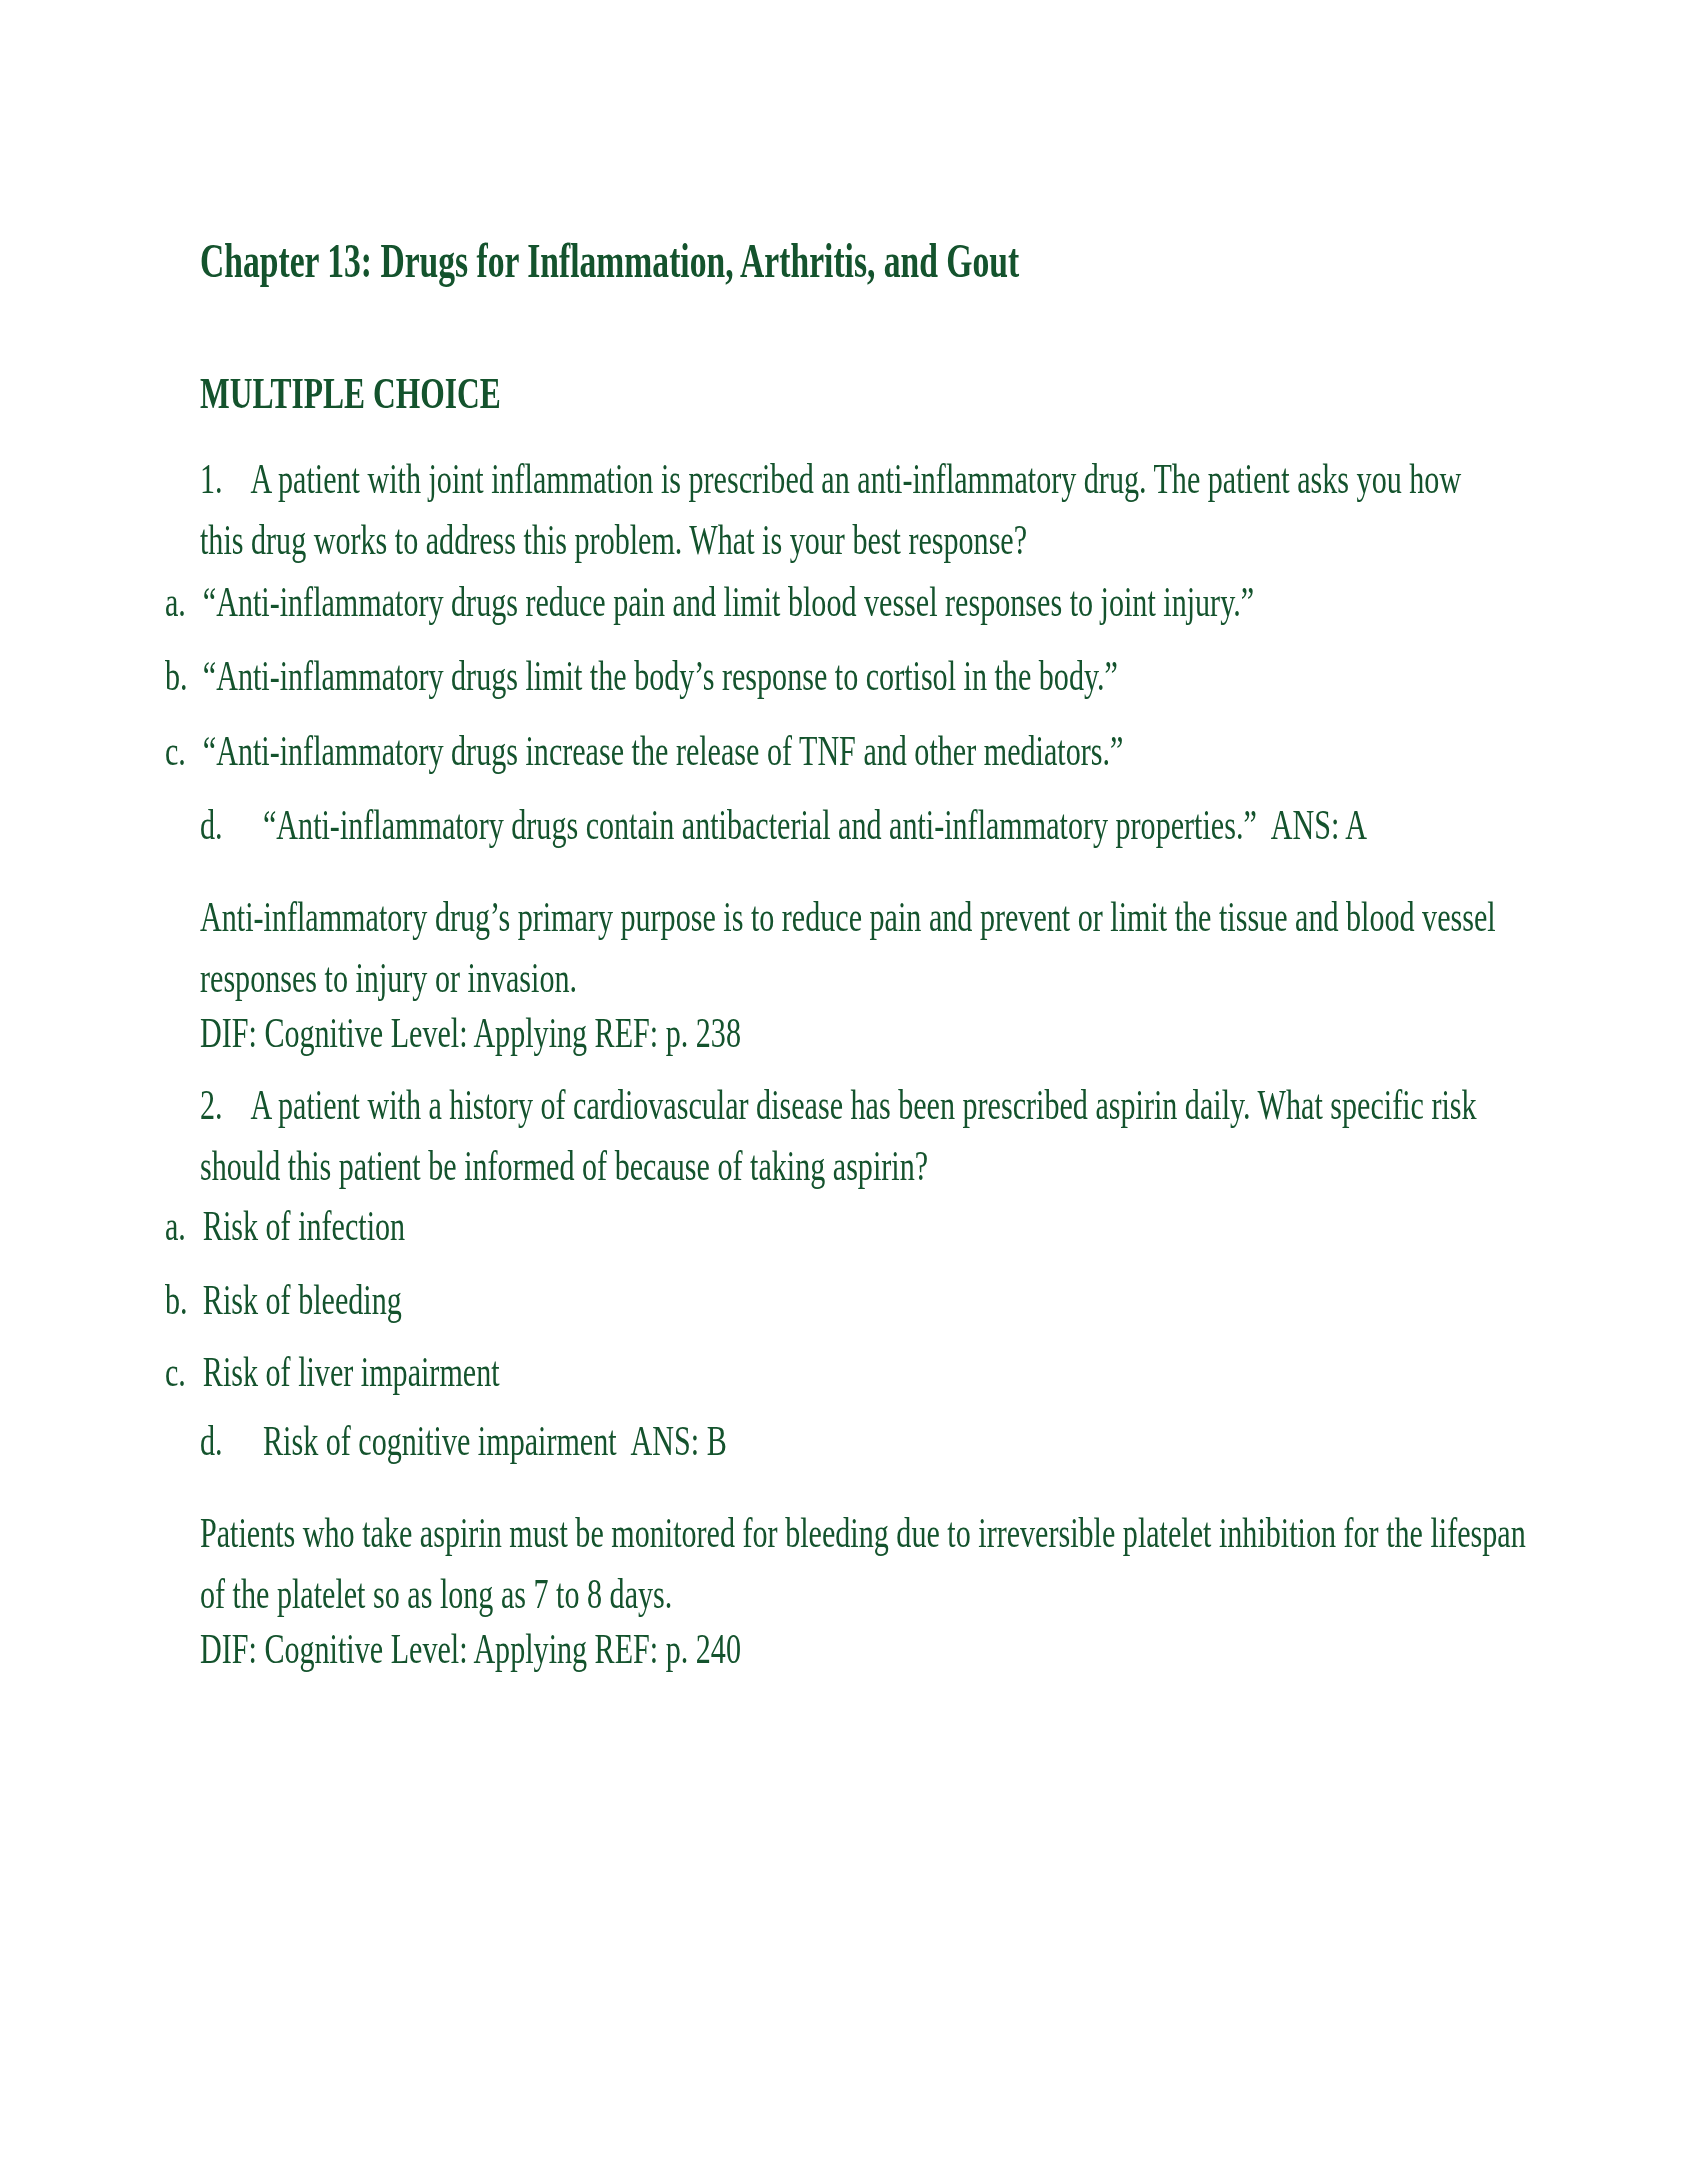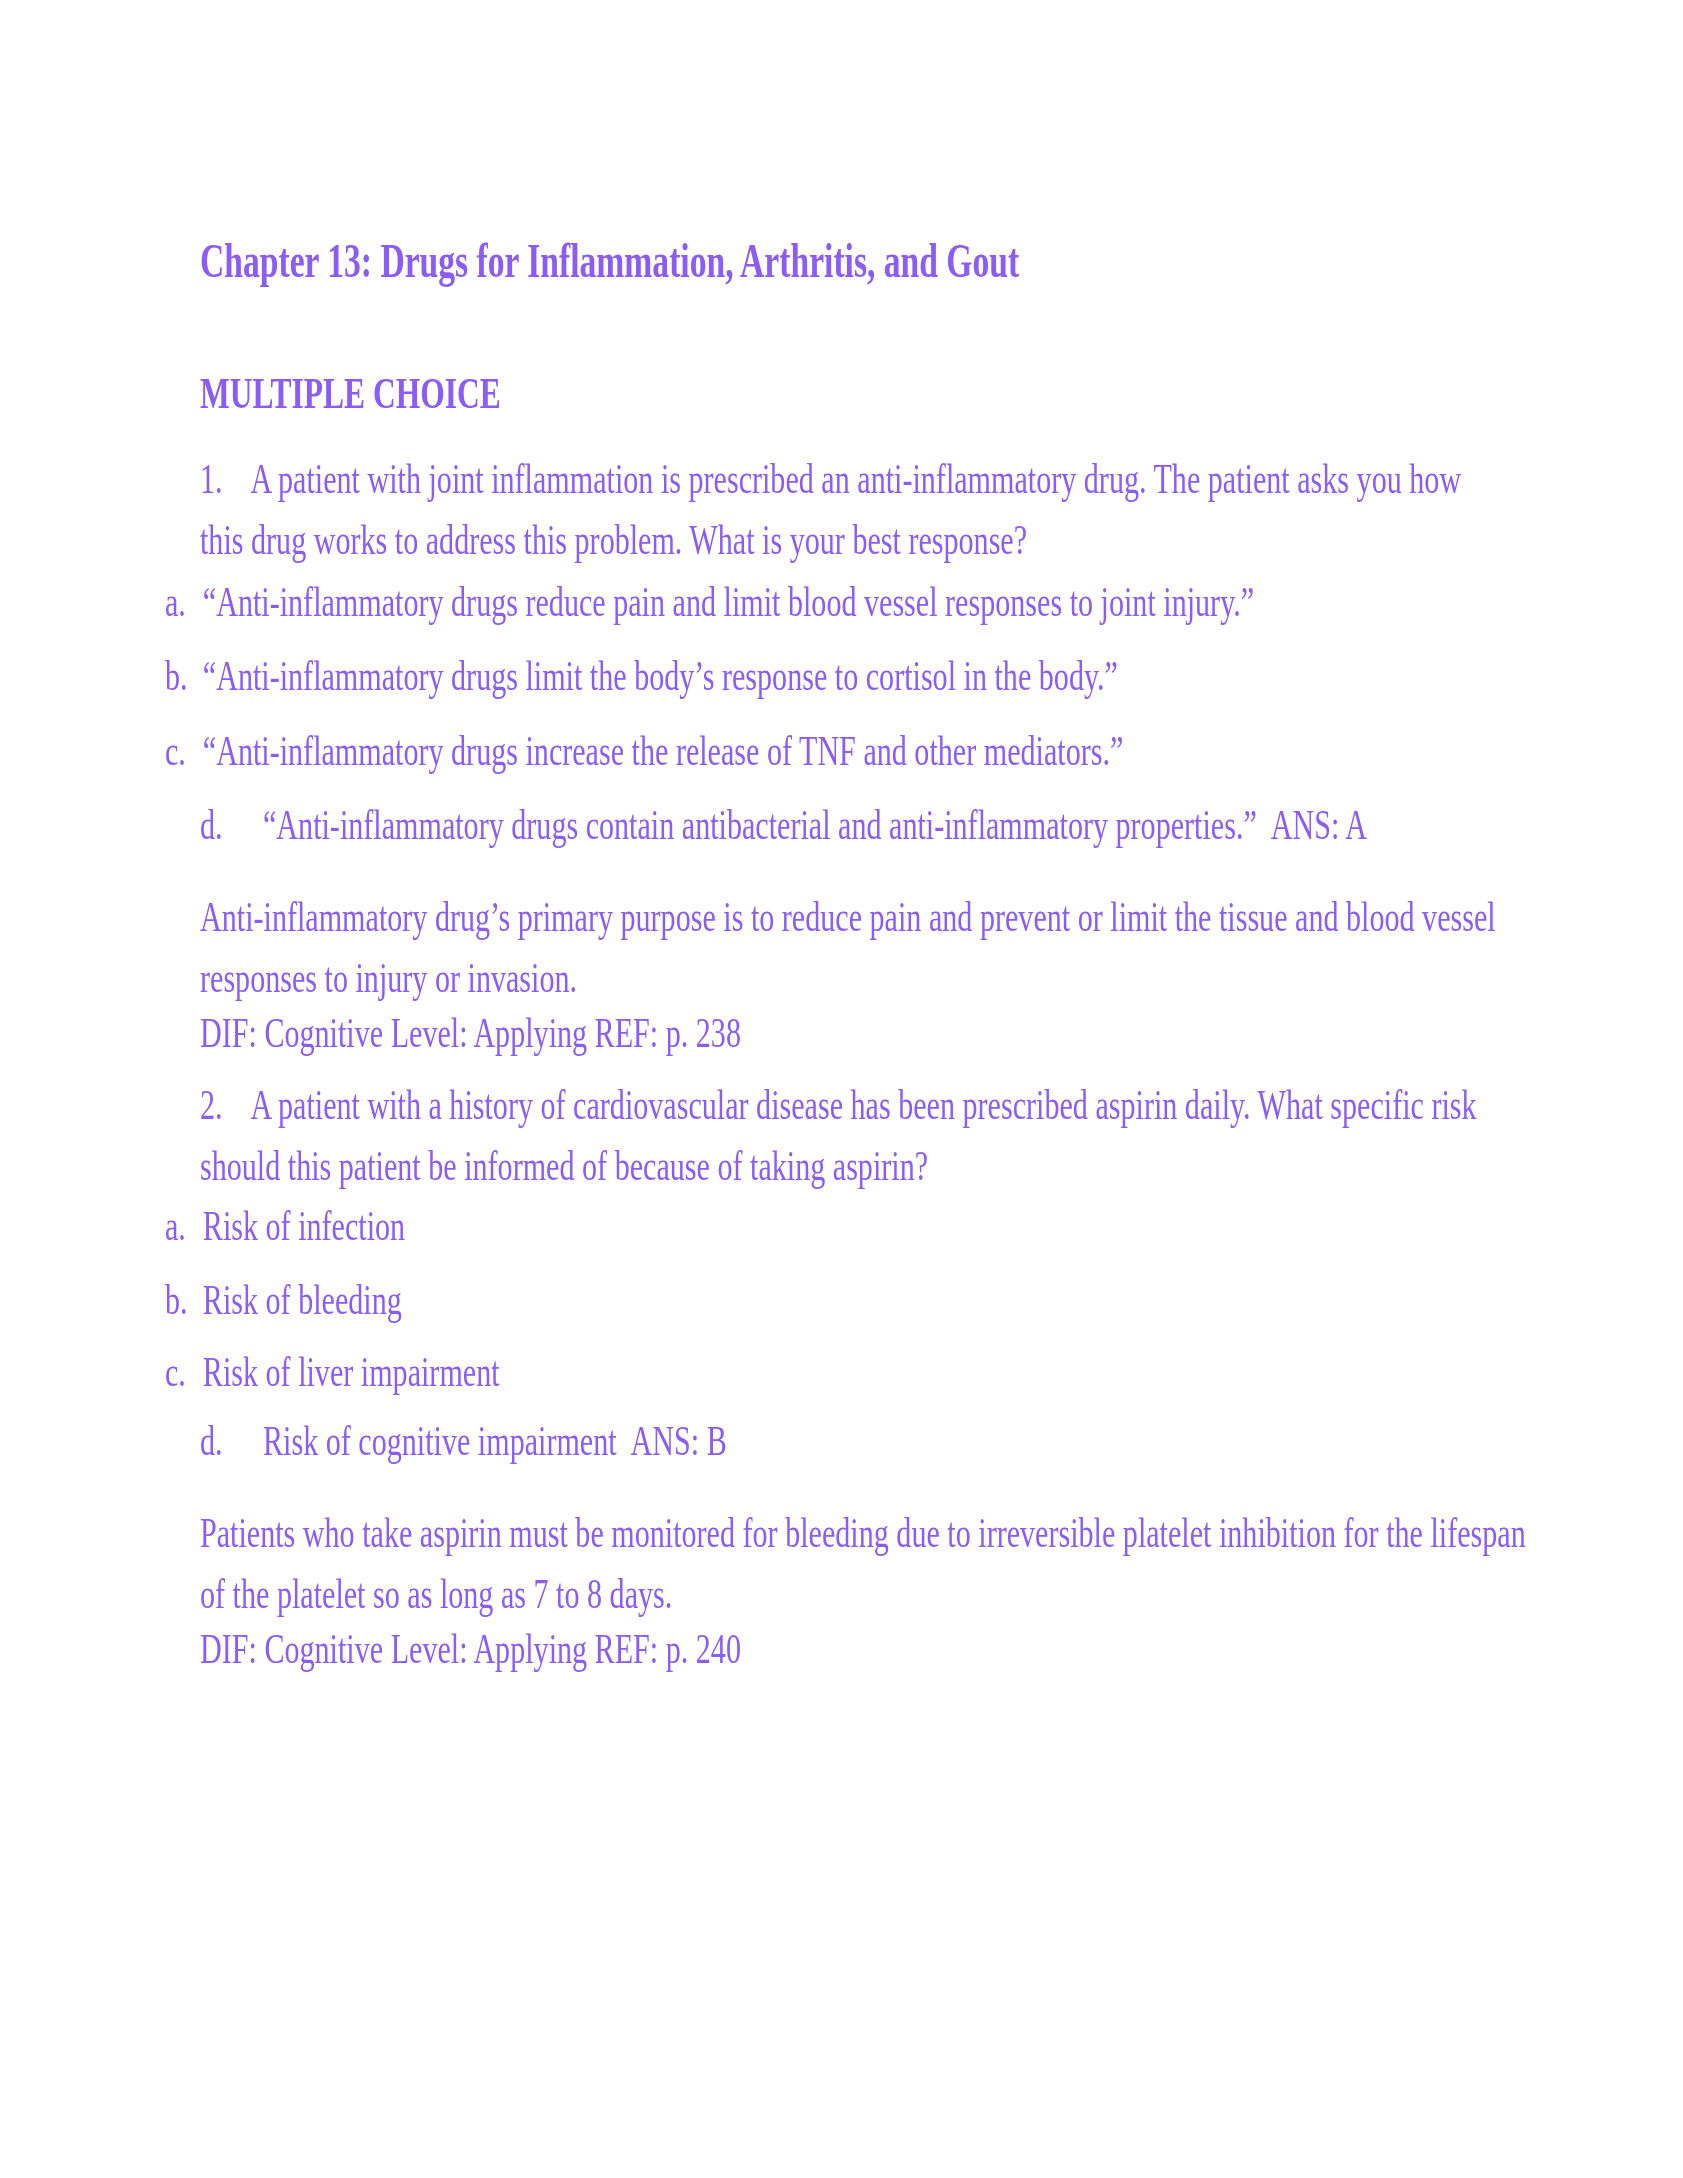--- a/index.html
+++ b/index.html
@@ -5,21 +5,21 @@
   html, body {
     margin: 0;
     padding: 0;
     background: #ffffff;
   }
   .page {
     position: relative;
     width: 1683px;
     height: 2178px;
     background: #ffffff;
-    color: #8b5cf6;
+    color: #14532d;
     font-family: "Liberation Serif", "DejaVu Serif", serif;
     overflow: hidden;
   }
   
   .sx {
     transform: scaleX(0.7);
     transform-origin: 0 0;
   }
   .title {
     position: absolute;

